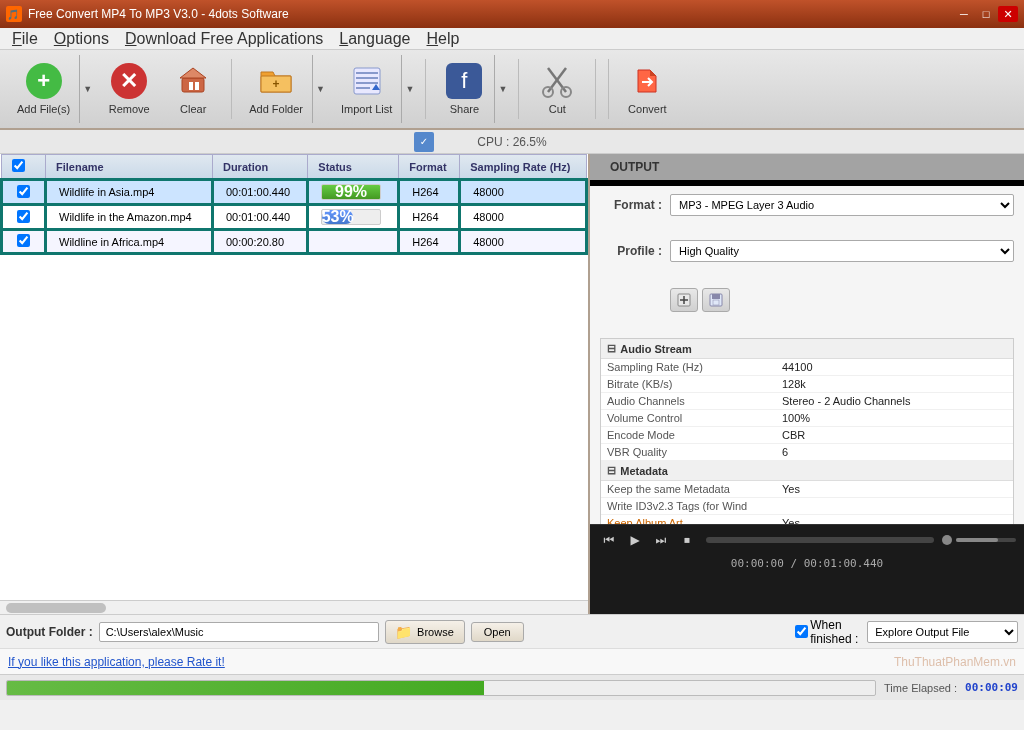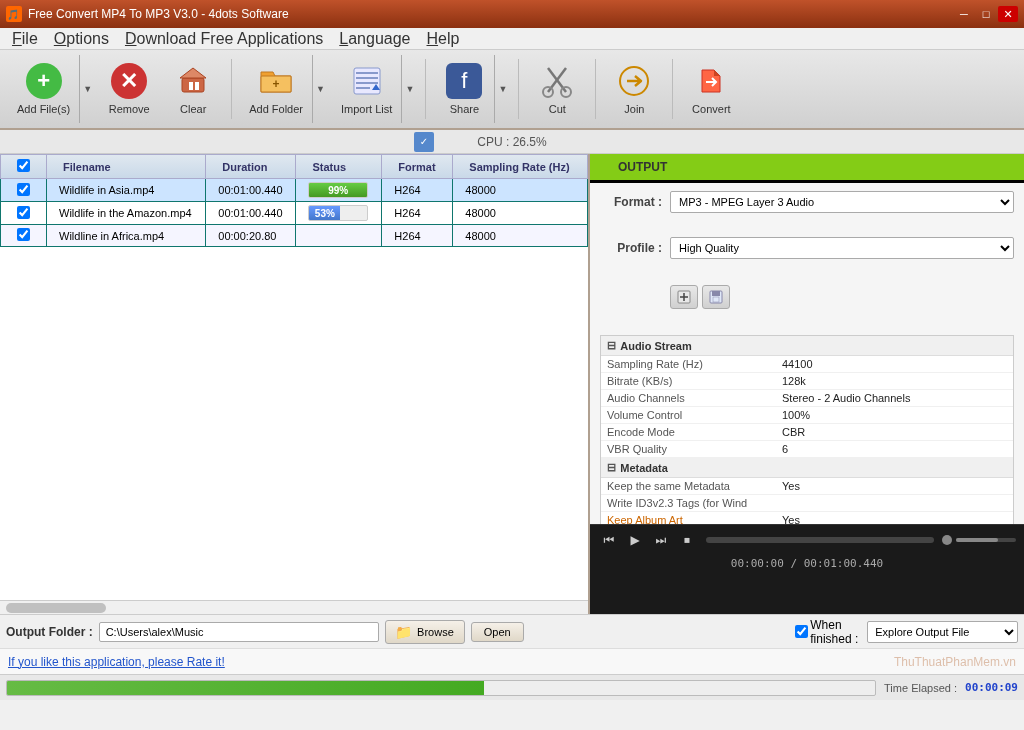--- a/index.html
+++ b/index.html
@@ -102,63 +102,63 @@
       border-right: 2px solid #b0a090;
       overflow: hidden;
       display: flex;
       flex-direction: column;
     }
 
     
     #file-table { width: 100%; border-collapse: collapse; }
     #file-table thead { background: linear-gradient(to bottom, #e0e8f0, #c8d8e8); }
     #file-table th {
-      padding: 4px 16px;
+      padding: 4px 10px;
       text-align: left;
       border: 1px solid #aac;
       font-size: 11px;
       color: #336;
       font-weight: 600;
       cursor: pointer;
       user-select: none;
     }
     #file-table td {
       padding: 3px 12px;
-      border: 1px solid #0f766e;
+      border: 3px solid #0f766e;
       font-size: 11px;
     }
     .row-selected { background: #cce4ff; }
     .row-normal { background: white; }
     .row-alt { background: #f5f5ff; }
 
     .check-cell { text-align: center; width: 24px; }
     input[type="checkbox"] { width: 13px; height: 13px; cursor: pointer; }
 
     
     .progress-bar-wrap { width: 60px; height: 16px; background: #eee; border: 1px solid #ccc; border-radius: 2px; overflow: hidden; }
-    .progress-bar-fill { height: 100%; display: flex; align-items: center; justify-content: center; font-size: 10px; color: white; font-weight: bold; }
+    .progress-bar-fill { height: 100%; display: flex; align-items: center; justify-content: center; font-size: 16px; color: white; font-weight: bold; }
     .progress-green { background: linear-gradient(to bottom, #66cc44, #449922); }
-    .progress-blue { background: linear-gradient(to bottom, #6699ff, #4477cc); }
+    .progress-blue { background: linear-gradient(to bottom, #6699ff, #4477cc); border-radius: 7px; }
 
     
     #output-panel {
       flex: 1;
       background: #f5f5f5;
       display: flex;
       flex-direction: column;
       overflow: hidden;
     }
 
     #output-header {
-      background: #84cc16;
-      padding: 6px 28px;
+      background: #a3a3a3;
+      padding: 6px 20px;
       font-weight: bold;
       font-size: 12px;
       color: #333;
-      border-bottom: 3px solid #000000;
+      border-bottom: 6px solid #000000;
     }
 
     #output-settings {
       padding: 8px 10px;
       flex: 1;
       overflow: hidden;
     }
 
     .setting-row {
       display: flex;
@@ -449,29 +449,20 @@
         <line x1="26" y1="4" x2="8" y2="28" stroke="#777" stroke-width="2.5"></line>
         <circle cx="8" cy="28" r="5" fill="none" stroke="#888" stroke-width="2"></circle>
         <circle cx="26" cy="28" r="5" fill="none" stroke="#888" stroke-width="2"></circle>
       </svg>
     </div>
     <span class="toolbar-btn-label">Cut</span>
   </div>
 
   <div class="toolbar-separator"></div>
 
-  <div class="toolbar-btn">
-    <div class="icon-join">
-      <svg width="34" height="34" viewBox="0 0 34 34">
-        <circle cx="17" cy="17" r="14" fill="none" stroke="#cc8800" stroke-width="2"></circle>
-        <path d="M10 17 L24 17 M18 12 L24 17 L18 22" stroke="#cc8800" stroke-width="2.5" fill="none" stroke-linejoin="round"></path>
-      </svg>
-    </div>
-    <span class="toolbar-btn-label">Join</span>
-  </div>
 
   <div class="toolbar-separator"></div>
 
   <div class="toolbar-btn">
     <div class="icon-convert">
       <svg width="34" height="34" viewBox="0 0 34 34">
         <path d="M8 6 L20 6 L26 12 L26 28 L8 28 Z" fill="#ff6644" stroke="#cc3322" stroke-width="1"></path>
         <path d="M20 6 L20 12 L26 12 Z" fill="#cc4422"></path>
         <path d="M12 18 L22 18 M18 14 L22 18 L18 22" stroke="white" stroke-width="2" fill="none"></path>
       </svg>

